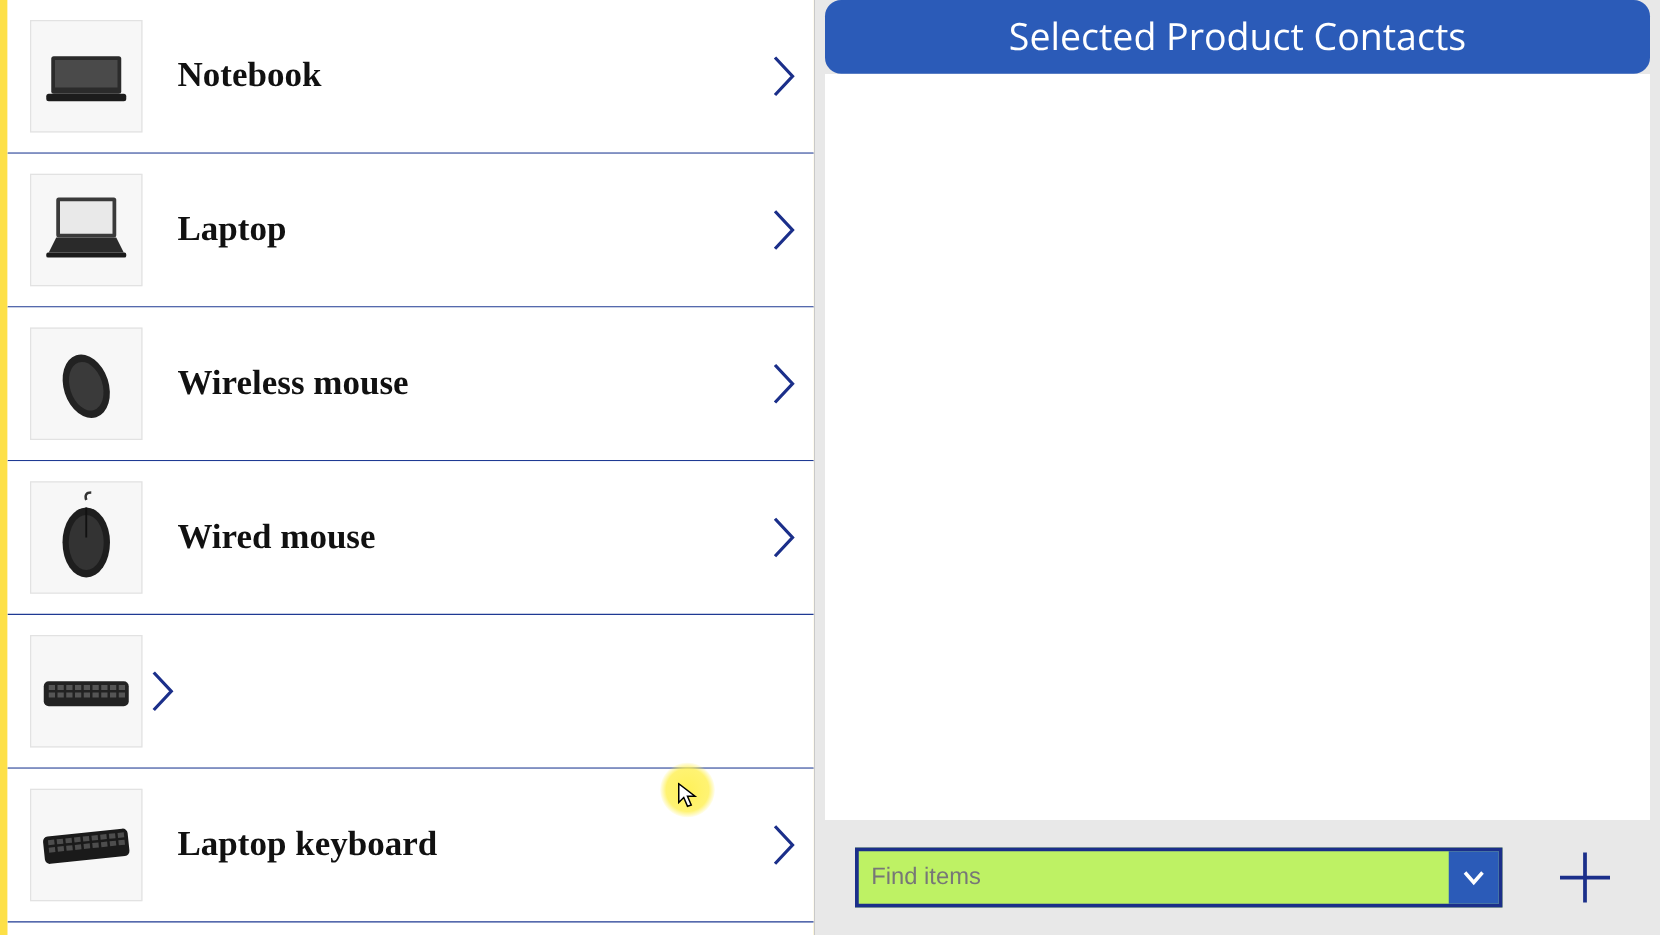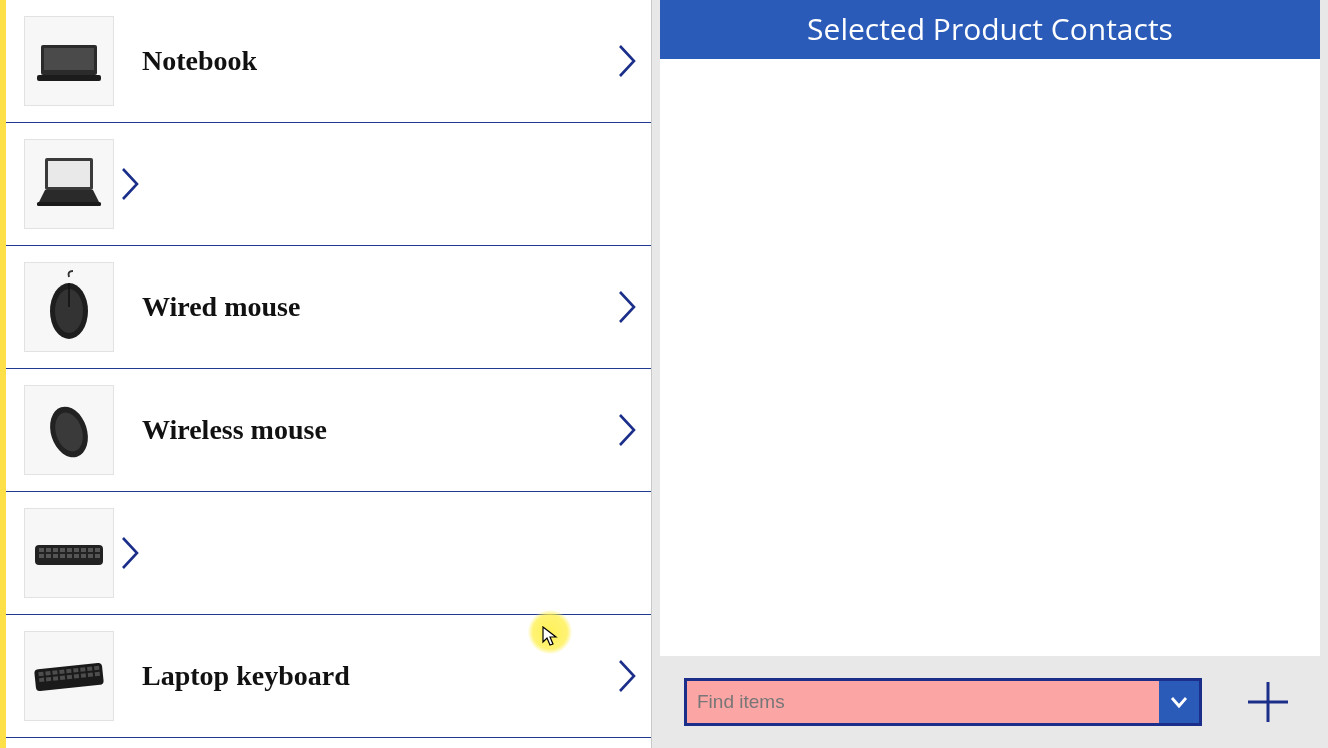--- a/index.html
+++ b/index.html
@@ -90,20 +90,21 @@
     flex-direction: column;
   }
   .right-header {
     background: #2b5bb8;
     color: #ffffff;
     font-size: 30px;
     font-weight: 500;
     text-align: center;
     padding: 8px 0 10px 0;
     margin: 0 8px 0 8px;
+    border-radius: 13px;
   }
   .right-body {
     flex: 1;
     margin: 0 8px 0 8px;
     background: #ffffff;
     overflow-y: auto;
     position: relative;
   }
   .right-body::-webkit-scrollbar { width: 12px; }
   .right-body::-webkit-scrollbar-track { background: #ededed; }
@@ -116,21 +117,21 @@
     padding: 0 26px 0 32px;
     gap: 40px;
     background: #e8e8e8;
   }
   .combo {
     flex: 1;
     max-width: 518px;
     height: 48px;
     border: 3px solid #1b2f8a;
     display: flex;
-    background: #fca5a5;
+    background: #bef264;
   }
   .combo input {
     flex: 1;
     border: none;
     outline: none;
     font-size: 19px;
     padding: 0 10px;
     color: #444;
     background: transparent;
   }
@@ -204,52 +205,53 @@
 
       <div class="product-row">
         <div class="thumb">
           <svg viewBox="0 0 80 80">
             <rect x="16" y="14" width="48" height="32" rx="2" fill="#3a3a3a"></rect>
             <rect x="19" y="17" width="42" height="26" fill="#e9e9e9"></rect>
             <polygon points="10,58 70,58 64,46 16,46" fill="#2a2a2a"></polygon>
             <rect x="8" y="58" width="64" height="4" rx="1.5" fill="#1a1a1a"></rect>
           </svg>
         </div>
+        <div class="product-label">Laptop</div>
+        <div class="chevron">
+          <svg viewBox="0 0 20 36">
+              <polyline points="3,3 17,18 3,33" fill="none" stroke="#1b2f8a" stroke-width="2.6"></polyline>
+            </svg>
+        </div>
+      </div>
+
+      <div class="product-row">
+        <div class="thumb">
+          <svg viewBox="0 0 80 80">
+            <ellipse cx="40" cy="42" rx="18" ry="26" fill="#222" transform="rotate(-18 40 42)"></ellipse>
+            <ellipse cx="40" cy="42" rx="13" ry="20" fill="#3a3a3a" transform="rotate(-18 40 42)"></ellipse>
+          </svg>
+        </div>
+        <div class="product-label">Wireless mouse</div>
         <div class="chevron">
           <svg viewBox="0 0 20 36">
               <polyline points="3,3 17,18 3,33" fill="none" stroke="#1b2f8a" stroke-width="2.6"></polyline>
             </svg>
         </div>
       </div>
 
       <div class="product-row">
         <div class="thumb">
           <svg viewBox="0 0 80 80">
             <path d="M40 10 Q38 4 44 4" stroke="#333" stroke-width="2" fill="none"></path>
             <ellipse cx="40" cy="44" rx="19" ry="28" fill="#1e1e1e"></ellipse>
             <ellipse cx="40" cy="44" rx="14" ry="22" fill="#333"></ellipse>
             <line x1="40" y1="16" x2="40" y2="40" stroke="#111" stroke-width="1.5"></line>
           </svg>
         </div>
         <div class="product-label">Wired mouse</div>
-        <div class="chevron">
-          <svg viewBox="0 0 20 36">
-              <polyline points="3,3 17,18 3,33" fill="none" stroke="#1b2f8a" stroke-width="2.6"></polyline>
-            </svg>
-        </div>
-      </div>
-
-      <div class="product-row">
-        <div class="thumb">
-          <svg viewBox="0 0 80 80">
-            <ellipse cx="40" cy="42" rx="18" ry="26" fill="#222" transform="rotate(-18 40 42)"></ellipse>
-            <ellipse cx="40" cy="42" rx="13" ry="20" fill="#3a3a3a" transform="rotate(-18 40 42)"></ellipse>
-          </svg>
-        </div>
-        <div class="product-label">Wireless mouse</div>
         <div class="chevron">
           <svg viewBox="0 0 20 36">
               <polyline points="3,3 17,18 3,33" fill="none" stroke="#1b2f8a" stroke-width="2.6"></polyline>
             </svg>
         </div>
       </div>
 
       <div class="product-row">
         <div class="thumb">
           <svg viewBox="0 0 80 80">

